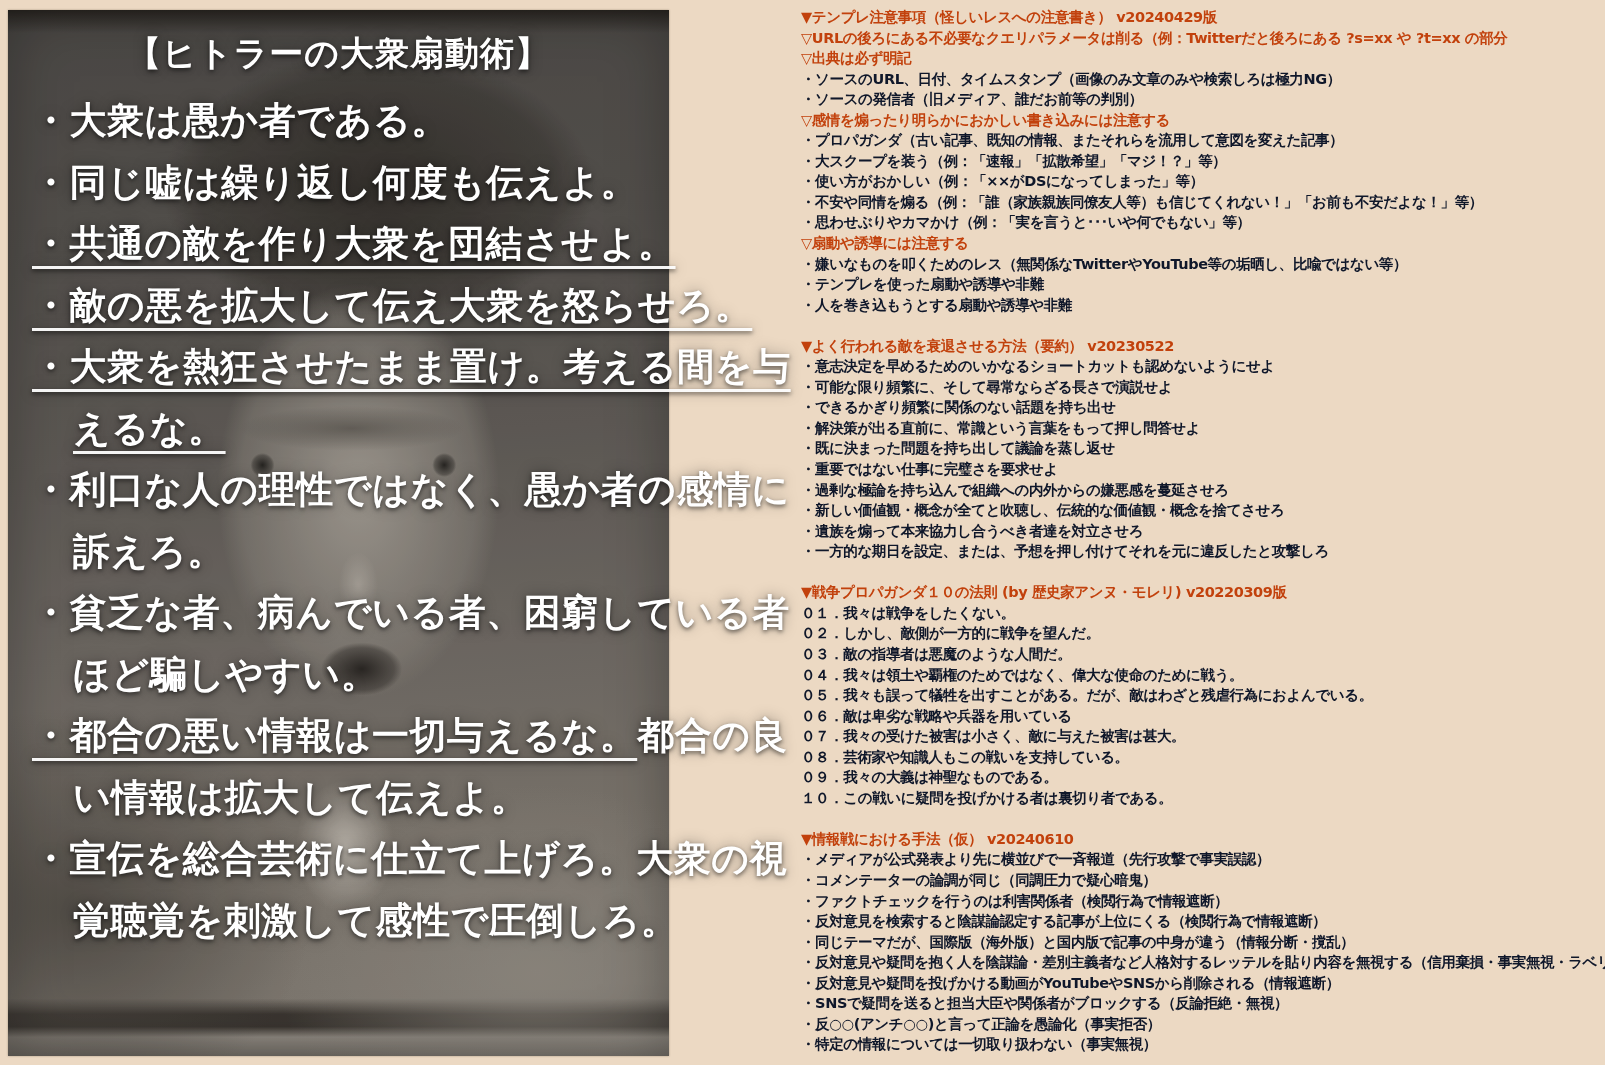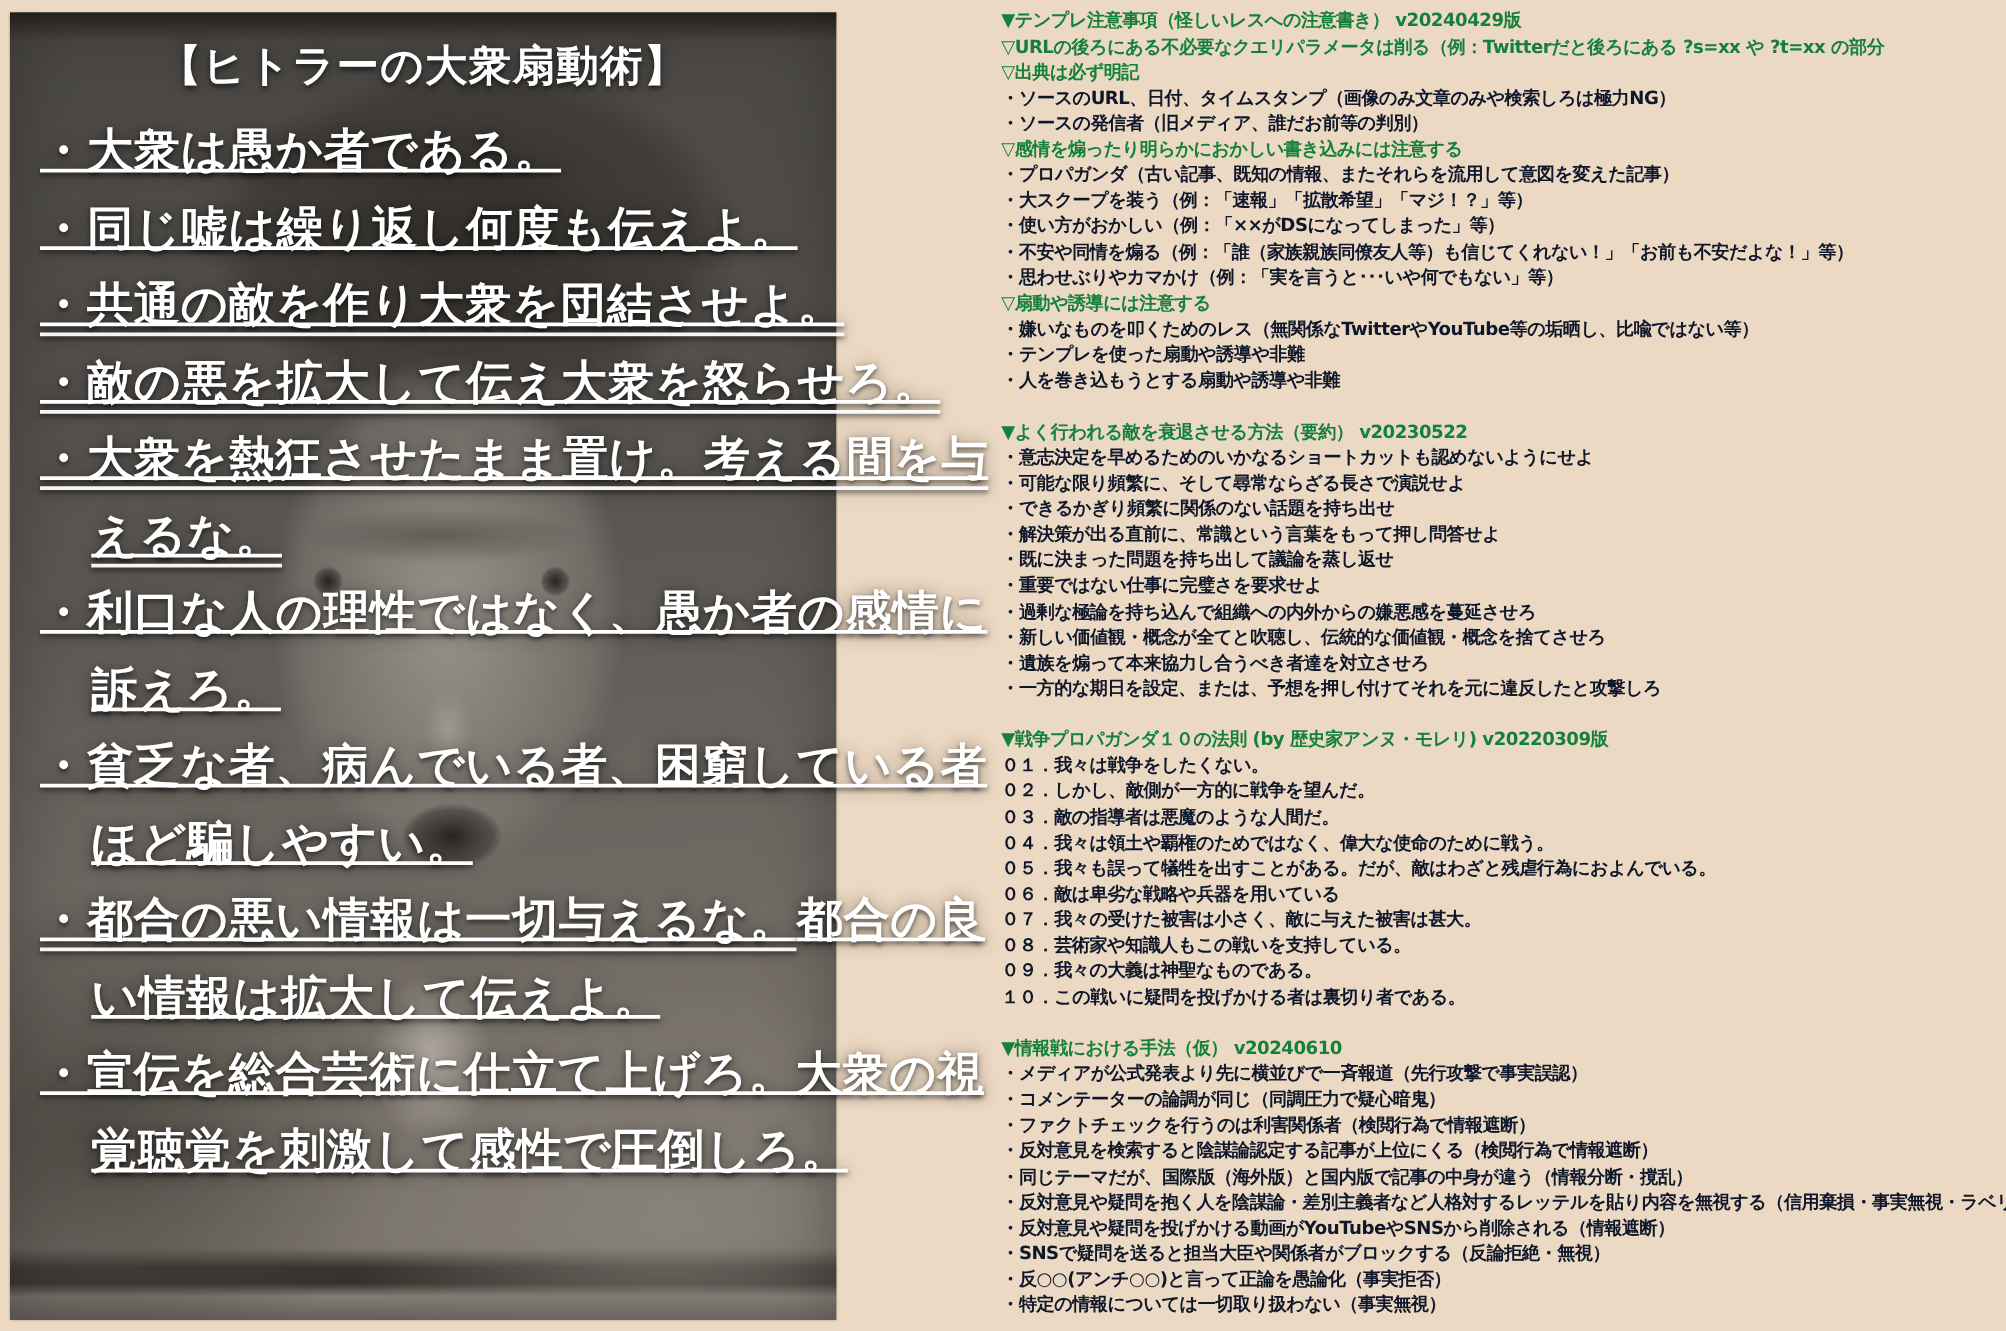--- a/index.html
+++ b/index.html
@@ -49,38 +49,37 @@
     color:#fff;font-weight:bold;
   }
   .m-title{
     text-align:center;font-size:34px;letter-spacing:1px;line-height:46px;
     margin:4px 0 14px 0;
     text-shadow:0 2px 4px rgba(0,0,0,.55),0 0 14px rgba(0,0,0,.35);
   }
   .m-line{
     font-size:37px;line-height:61.5px;letter-spacing:.5px;white-space:nowrap;
     text-shadow:0 2px 4px rgba(0,0,0,.55),0 0 14px rgba(0,0,0,.35);
-    text-decoration:underline;
   }
   .m-line.indent{padding-left:41px;}
   .m-line .u{
     text-decoration:underline;
     text-decoration-thickness:3px;
     text-underline-offset:10px;
     text-decoration-color:rgba(255,255,255,.95);
   }
   
   .panel{
     position:absolute;left:801px;top:7px;width:800px;
   }
   .p-line{
     font-size:14.5px;line-height:20.55px;font-weight:bold;
     letter-spacing:-.4px;white-space:nowrap;
   }
-  .p-line.black{color:#15803d;}
+  .p-line.black{color:#c2410c;}
   .p-line.green{color:#0f172a;}
   .section + .section{margin-top:20.55px;}
 </style>
 </head>
 <body>
 
 <div class="photo">
   <div class="photo-content">
     <div class="m-title">【ヒトラーの大衆扇動術】</div>
     <div>

